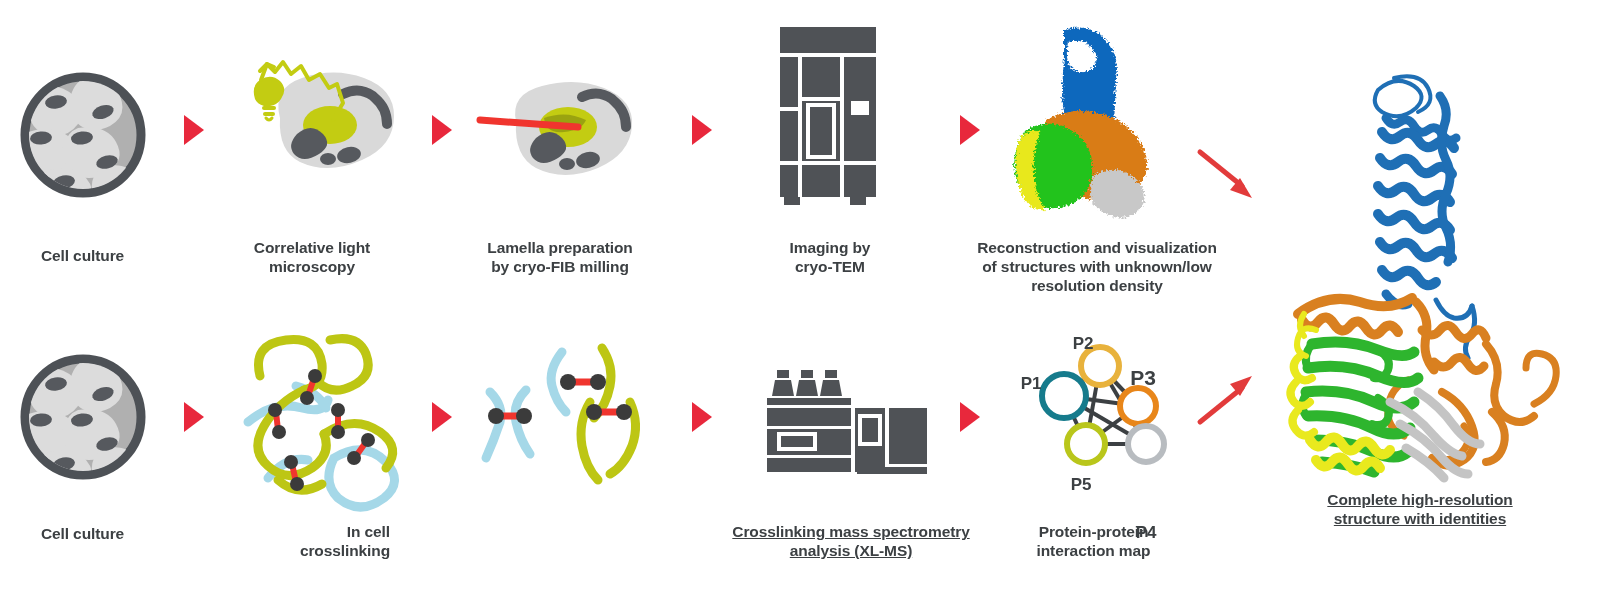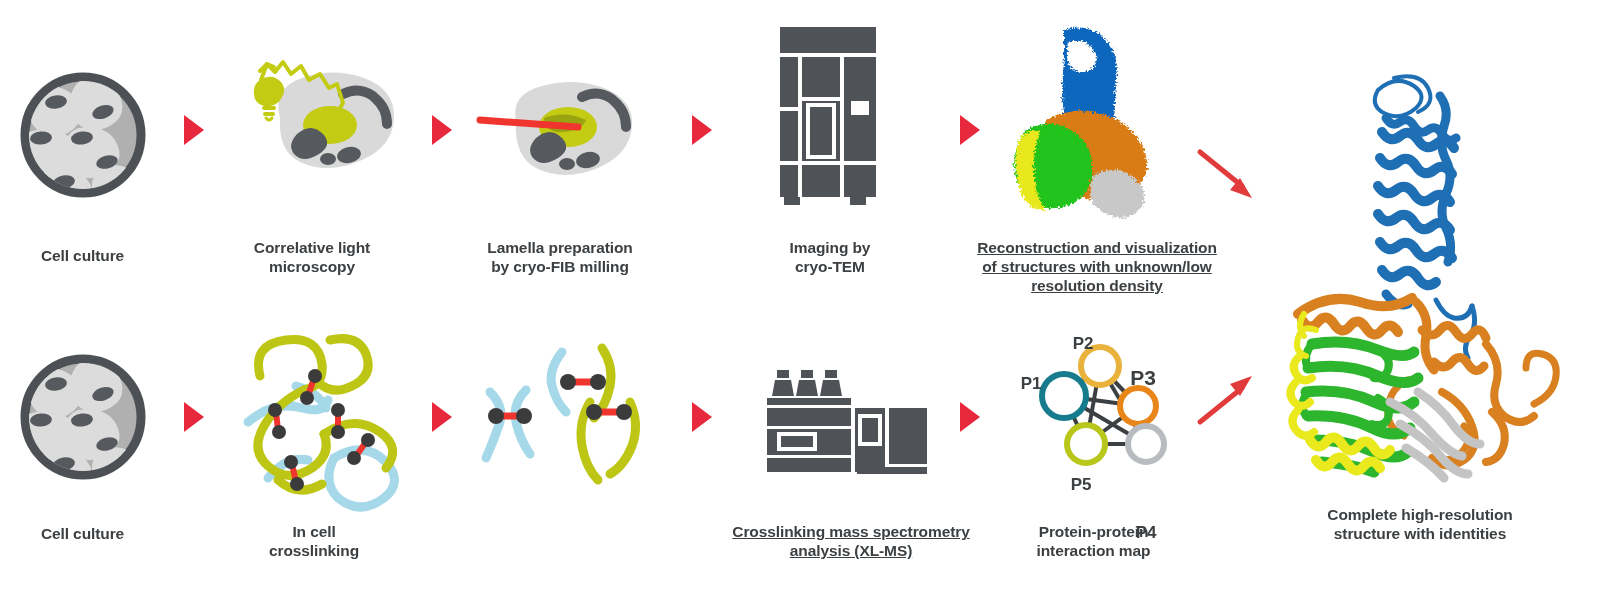--- a/index.html
+++ b/index.html
@@ -148,21 +148,21 @@
       <g filter="url(#bumpy)">
         <path d="M56 6 q26 -8 42 10 q14 16 10 38 l-2 48 q-2 18 -18 20 q-18 2 -26 -14 q-8 -18 -8 -42 l2 -34 q0 -20 0 -26z" fill="#1168bd"></path>
         <path d="M60 18 q16 -4 24 6 q8 10 2 18 q-8 10 -20 4 q-10 -6 -6 -28z" fill="#ffffff"></path>
         <path d="M38 96 q26 -14 56 -6 q32 10 42 36 q10 26 -12 40 q-26 16 -56 6 q-30 -10 -34 -38 q-4 -26 4 -38z" fill="#d97b14"></path>
         <path d="M22 104 q24 -10 44 4 q20 14 18 40 q-2 26 -26 34 q-26 8 -42 -12 q-14 -20 -8 -44 q4 -16 14 -22z" fill="#22c31e"></path>
         <path d="M14 112 q10 -8 18 -4 q-8 20 -6 44 q2 22 12 34 q-16 2 -24 -16 q-8 -20 -6 -40 q2 -14 6 -18z" fill="#e8e81a"></path>
         <path d="M88 150 q22 -10 38 4 q16 14 8 28 q-10 16 -30 10 q-20 -6 -22 -24 q0 -12 6 -18z" fill="#c8c8c8"></path>
       </g>
     </svg>
   </div>
-  <div class="caption" style="left:952px;top:238px;width:290px;white-space:pre-line;text-decoration:underline;">Reconstruction and visualization
+  <div class="caption" style="left:952px;top:238px;width:290px;white-space:pre-line;">Reconstruction and visualization
 of structures with unknown/low
 resolution density</div>
 
   <div class="node art" style="left:1196px;top:148px;">
     <svg width="66" height="56" viewBox="0 0 66 56">
       <line x1="4" y1="4" x2="46" y2="38" stroke="#e23b3b" stroke-width="5" stroke-linecap="round"></line>
       <path d="M56 50 L34 42 L44 30 Z" fill="#e23b3b"></path>
     </svg>
   </div>
 
@@ -227,21 +227,21 @@
           <circle cx="41" cy="102" r="7"></circle>
         <circle cx="100" cy="80" r="7"></circle>
           <circle cx="100" cy="102" r="7"></circle>
         <circle cx="130" cy="110" r="7"></circle>
           <circle cx="116" cy="128" r="7"></circle>
         <circle cx="53" cy="132" r="7"></circle>
           <circle cx="59" cy="154" r="7"></circle>
       </g>
     </svg>
   </div>
-  <div class="caption" style="left:238px;top:522px;width:152px;white-space:pre-line;">In cell
+  <div class="caption" style="left:238px;top:522px;width:152px;white-space:pre-line;text-align:right;">In cell
 crosslinking</div>
 
   <div class="node art" style="left:430px;top:400px;">
     <svg width="26" height="34" viewBox="0 0 26 34">
         <path d="M2 2 L22 17 L2 32 Z" fill="#e8283c"></path>
       </svg>
   </div>
 
   <div class="node art" style="left:478px;top:340px;">
     <svg width="175" height="160" viewBox="0 0 175 160">
@@ -412,16 +412,16 @@
       </g>
 
       <g stroke="#c4c4c4" fill="none" stroke-linecap="round" stroke-width="9">
         <path d="M108 340 q26 12 44 34 q16 18 28 20"></path>
         <path d="M118 362 q26 14 42 34 q14 16 26 16"></path>
         <path d="M124 386 q24 14 38 30"></path>
         <path d="M136 330 q22 14 36 34 q14 18 26 18"></path>
       </g>
     </svg>
   </div>
-  <div class="caption" style="left:1270px;top:505px;width:300px;white-space:pre-line;">Complete high-resolution
+  <div class="caption" style="left:1270px;top:490px;width:300px;white-space:pre-line;text-decoration:underline;">Complete high-resolution
 structure with identities</div>
 
 </div>
 
 </body></html>

